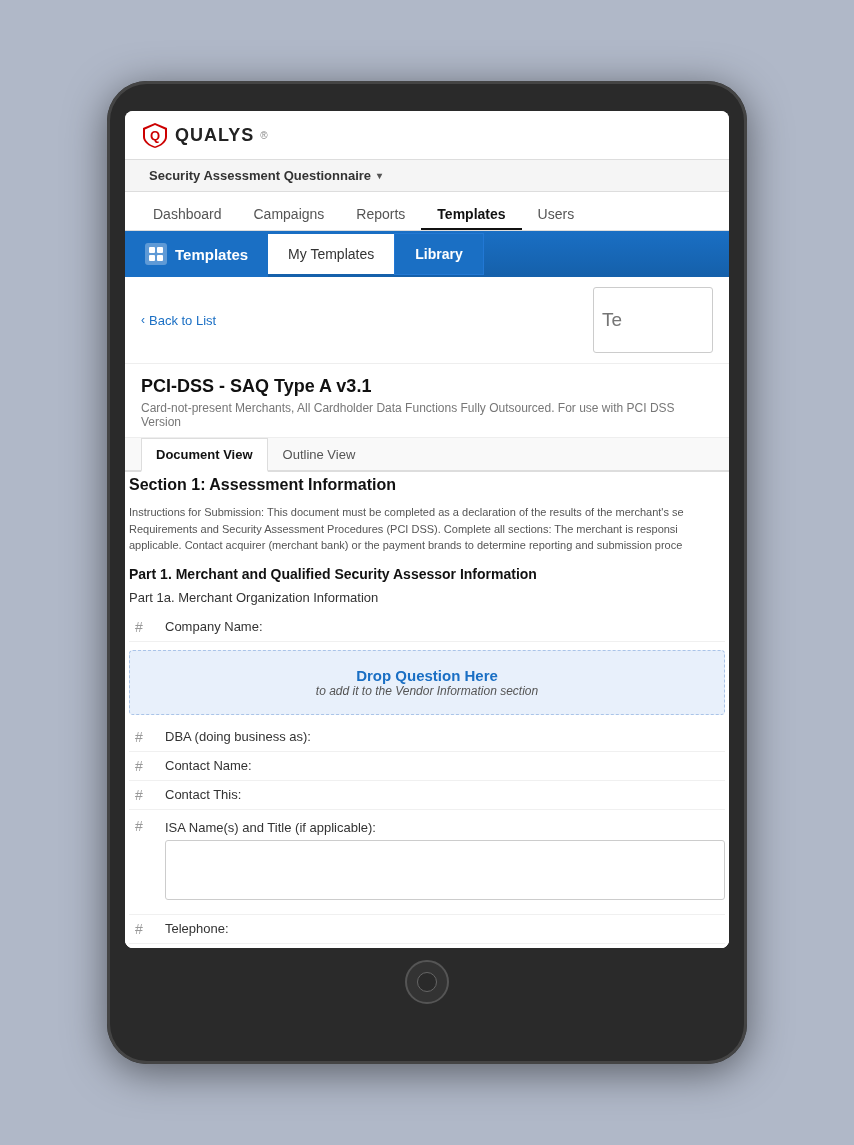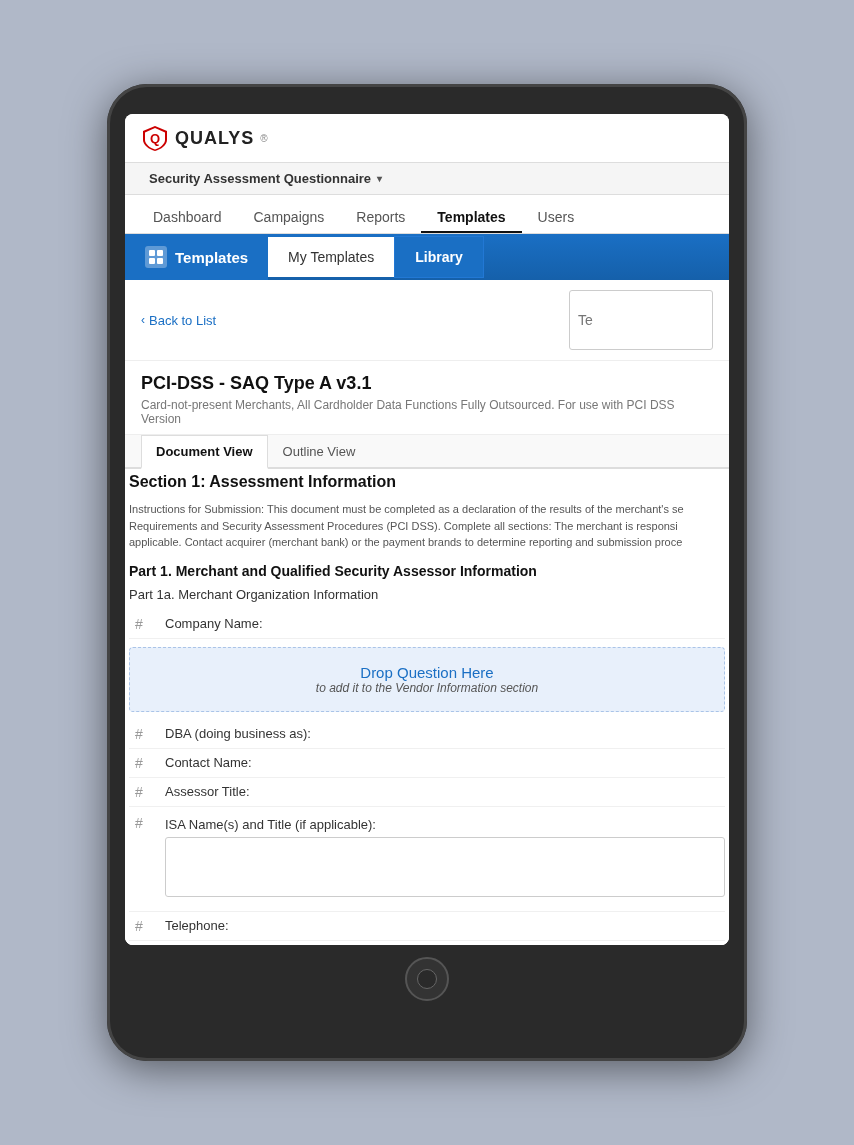--- a/index.html
+++ b/index.html
@@ -183,22 +183,22 @@
       cursor: pointer;
       text-decoration: none;
     }
     .back-chevron {
       font-size: 12px;
     }
     .search-box {
       border: 1px solid #ccc;
       border-radius: 3px;
       padding: 21px 8px;
-      font-size: 14px;
-      width: 144px;
+      font-size: 19px;
+      width: 120px;
       color: #999;
       background: #fff;
     }
 
     
     .doc-title-area {
       padding: 12px 16px 8px;
       border-bottom: 1px solid #eee;
     }
     .doc-title {
@@ -287,21 +287,21 @@
     .drop-question-area {
       background: #e8f0fb;
       border: 1px dashed #aac4e8;
       border-radius: 4px;
       text-align: center;
       padding: 16px;
       margin: 8px 0;
     }
     .drop-question-main {
       font-size: 15px;
-      font-weight: normal;
+      font-weight: bold;
       color: #1a6fc4;
     }
     .drop-question-sub {
       font-size: 12px;
       color: #555;
       font-style: italic;
     }
     .drop-question-sub em {
     }
 
@@ -424,21 +424,21 @@
           <span class="field-label">DBA (doing business as):</span>
         </div>
 
         <div class="field-row">
           <span class="field-hash">#</span>
           <span class="field-label">Contact Name:</span>
         </div>
 
         <div class="field-row">
           <span class="field-hash">#</span>
-          <span class="field-label">Assessor Title:</span>
+          <span class="field-label">Contact This:</span>
         </div>
 
         <div class="field-row" style="align-items:flex-start; padding-top:8px;">
           <span class="field-hash">#</span>
           <div style="flex:1;">
             <span class="field-label">ISA Name(s) and Title (if applicable):</span>
             <textarea class="text-area-field" style=""></textarea>
           </div>
         </div>
 

